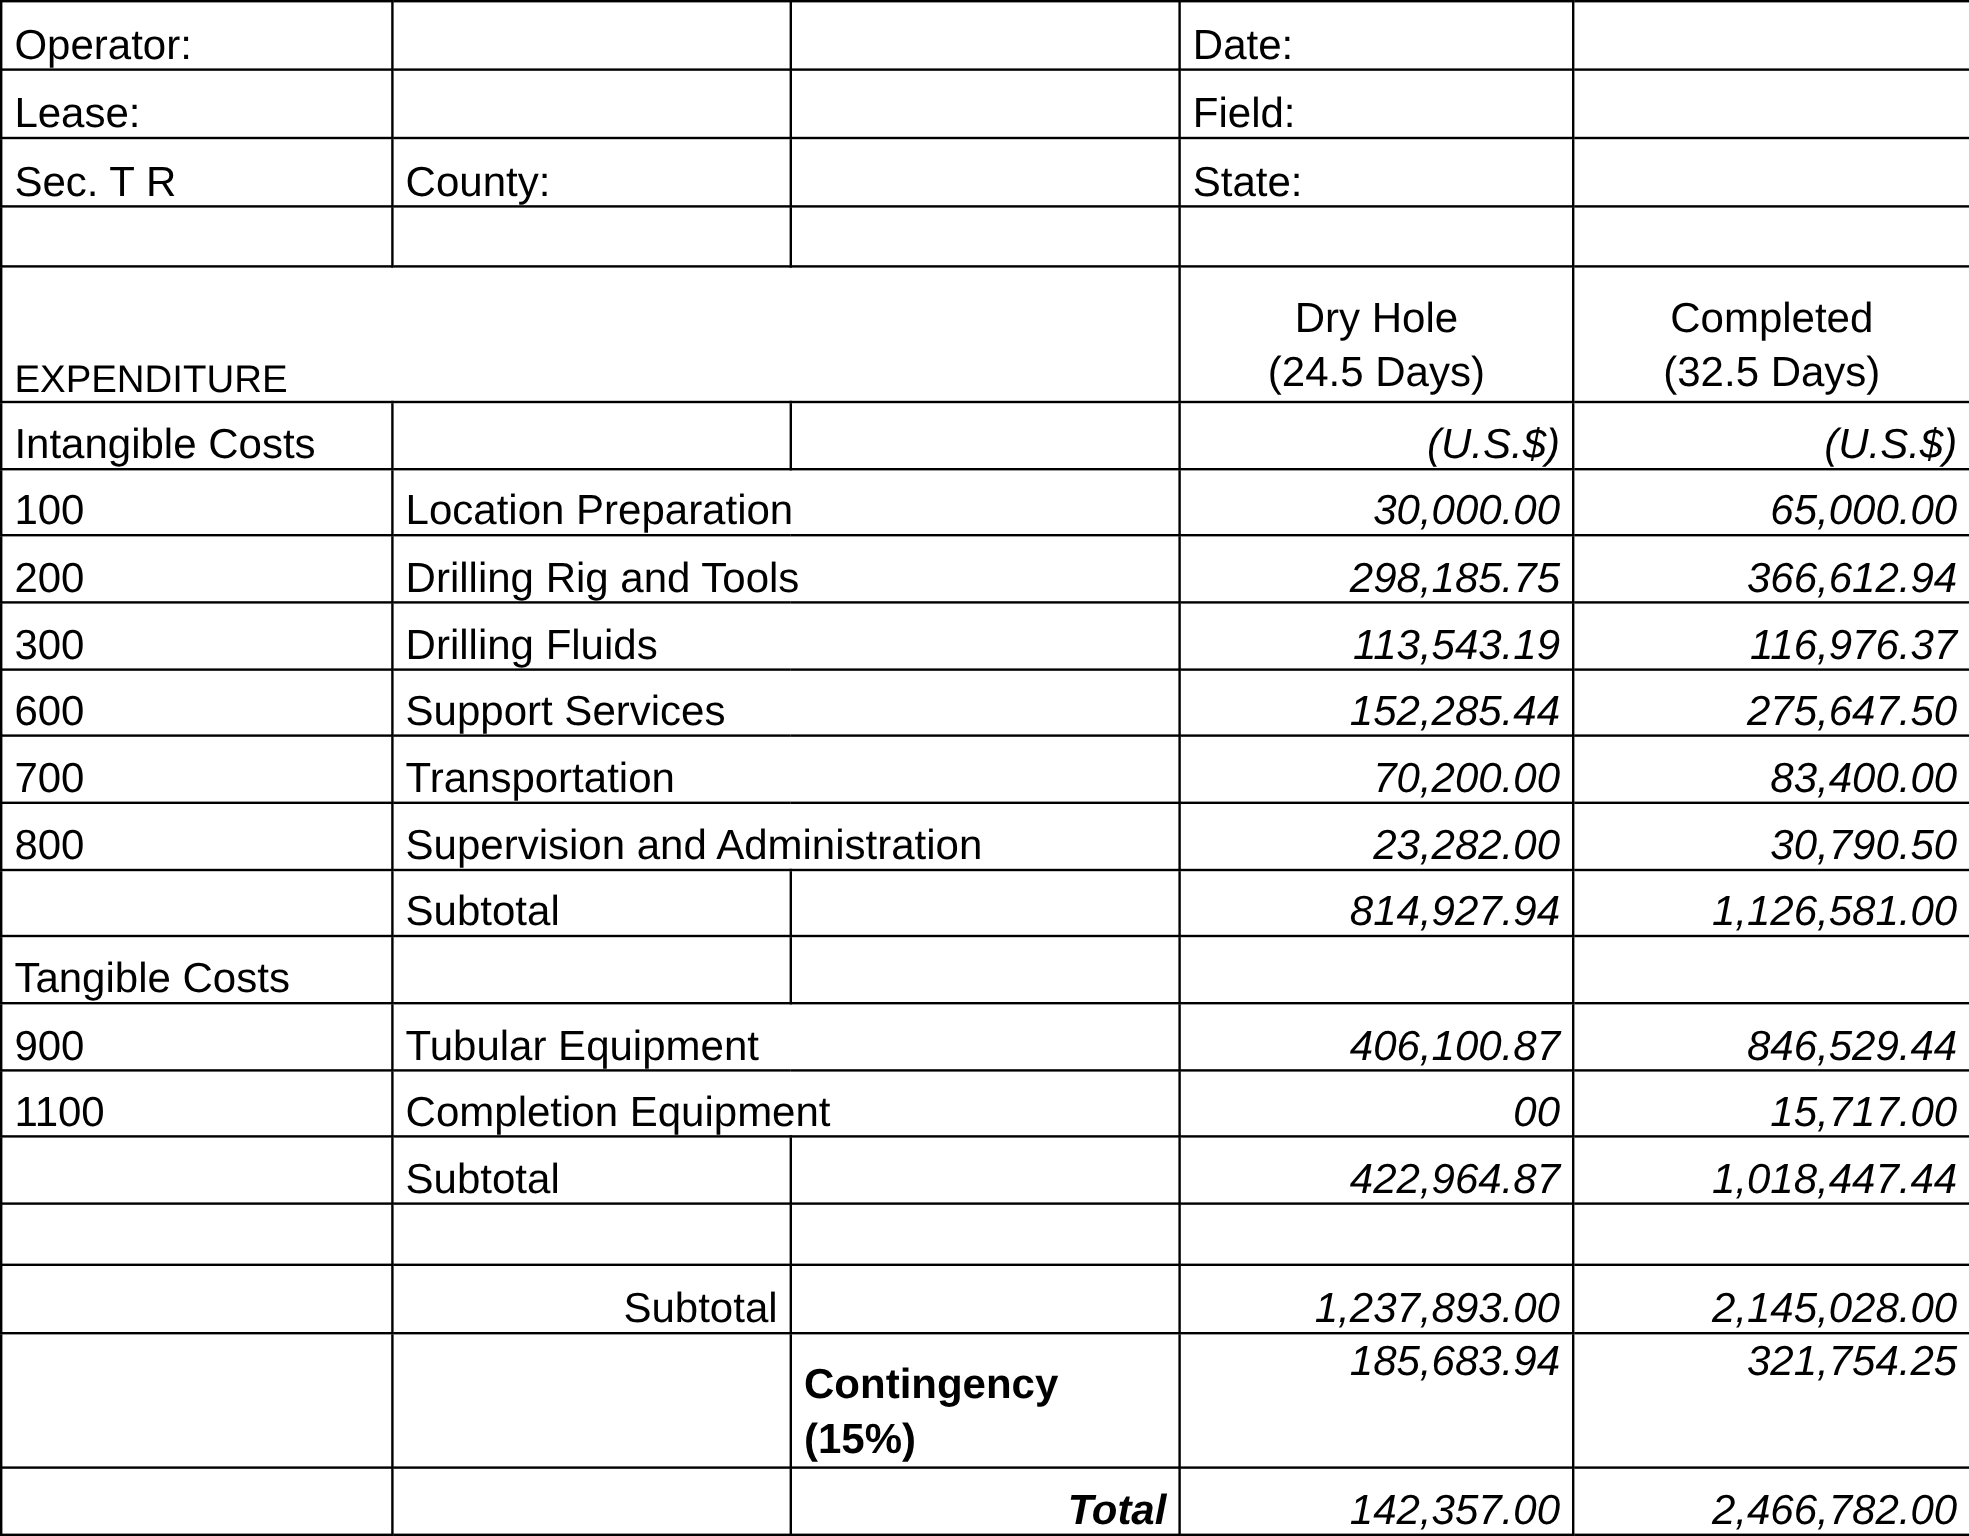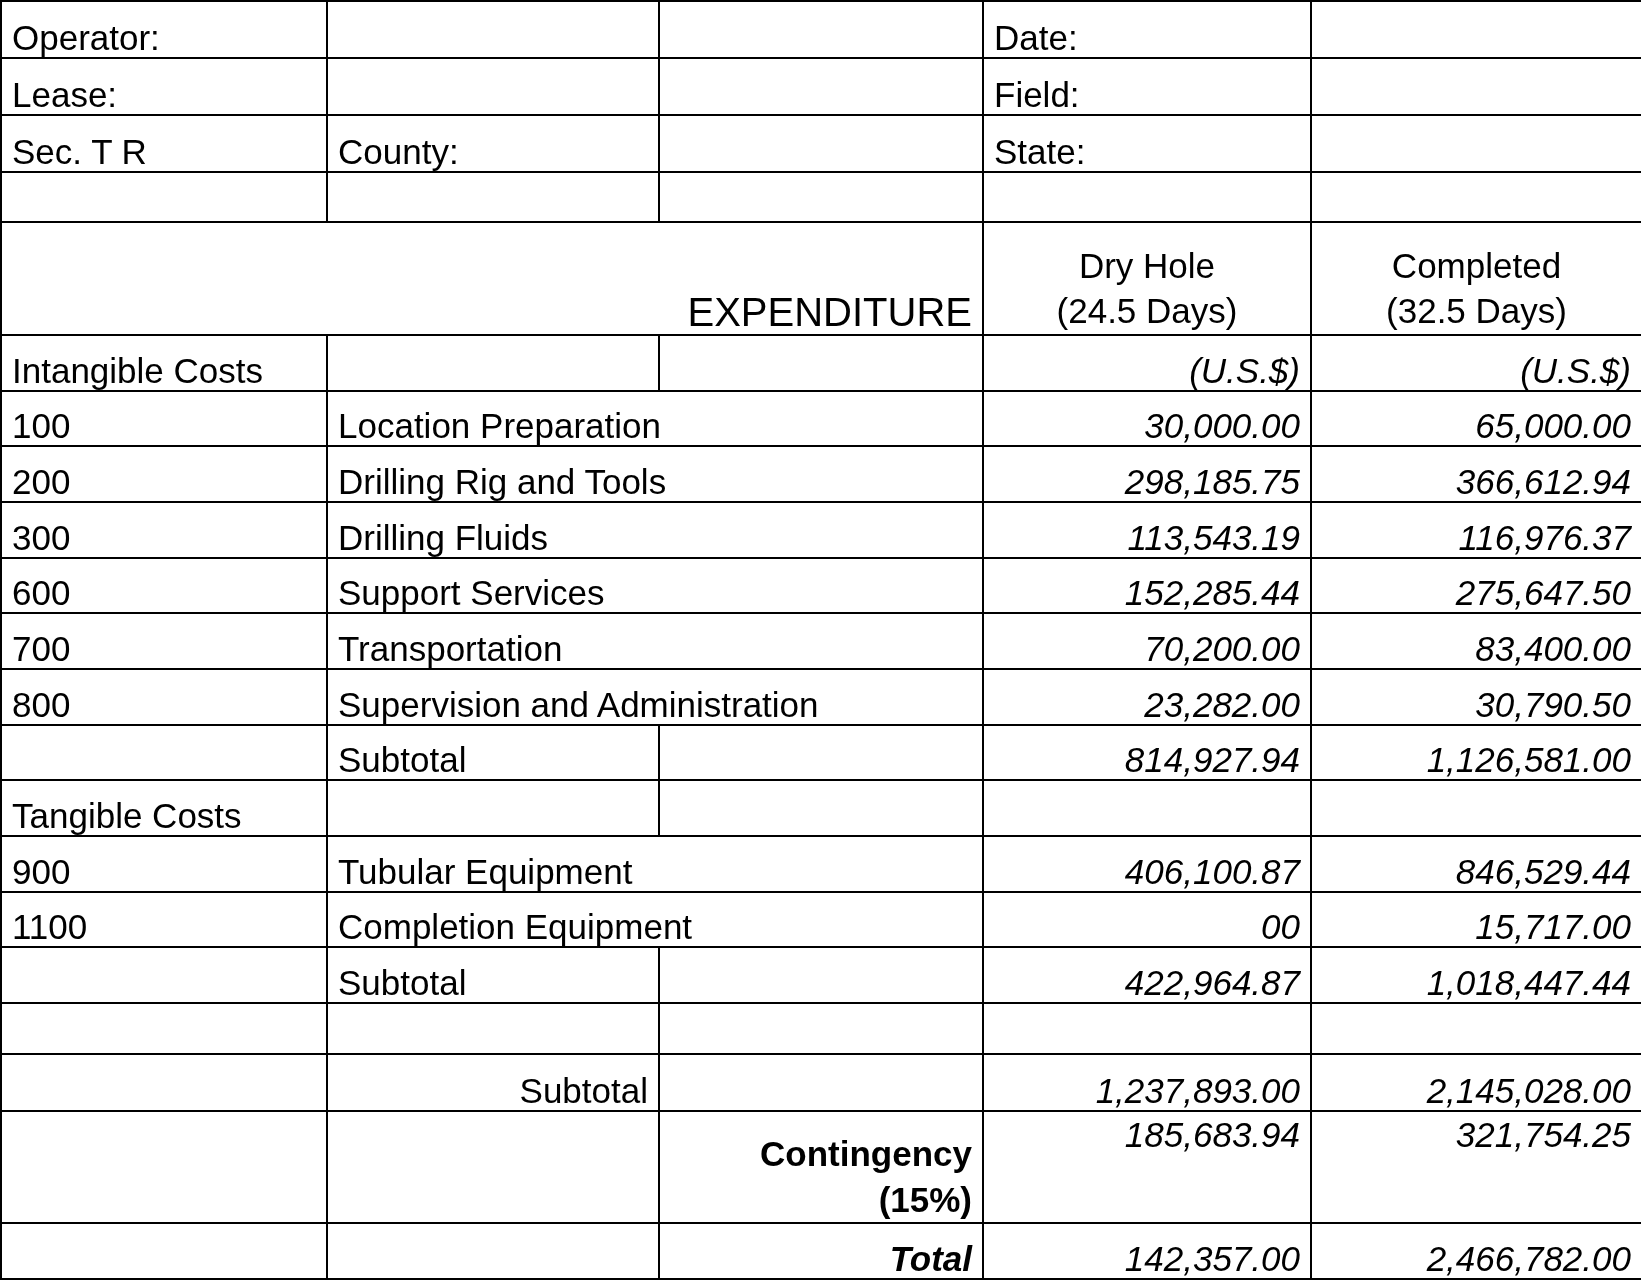--- a/index.html
+++ b/index.html
@@ -41,34 +41,34 @@
   .bot { vertical-align: bottom; }
 
   .r-label { height: 48px; }
   .r-blank { height: 43px; }
   .r-exp   { height: 95px; }
   .r-std   { height: 47px; }
   .r-tall  { height: 48px; }
   .r-cont  { height: 95px; }
 
   .exp-cell {
-    text-align: right;
+    text-align: left;
     vertical-align: middle;
-    font-size: 40px;
+    font-size: 32px;
   }
   .hdr2 {
     text-align: center;
     vertical-align: middle;
     line-height: 1.28;
     white-space: normal;
   }
   .sub-indent { padding-left: 14px; }
   .grand-sub { text-align: right; padding-right: 24px; }
   .cont-cell {
-    text-align: right;
+    text-align: left;
     vertical-align: middle;
     line-height: 1.3;
     white-space: normal;
     font-weight: bold;
   }
 </style>
 </head>
 <body>
 
 <table class="afe">

